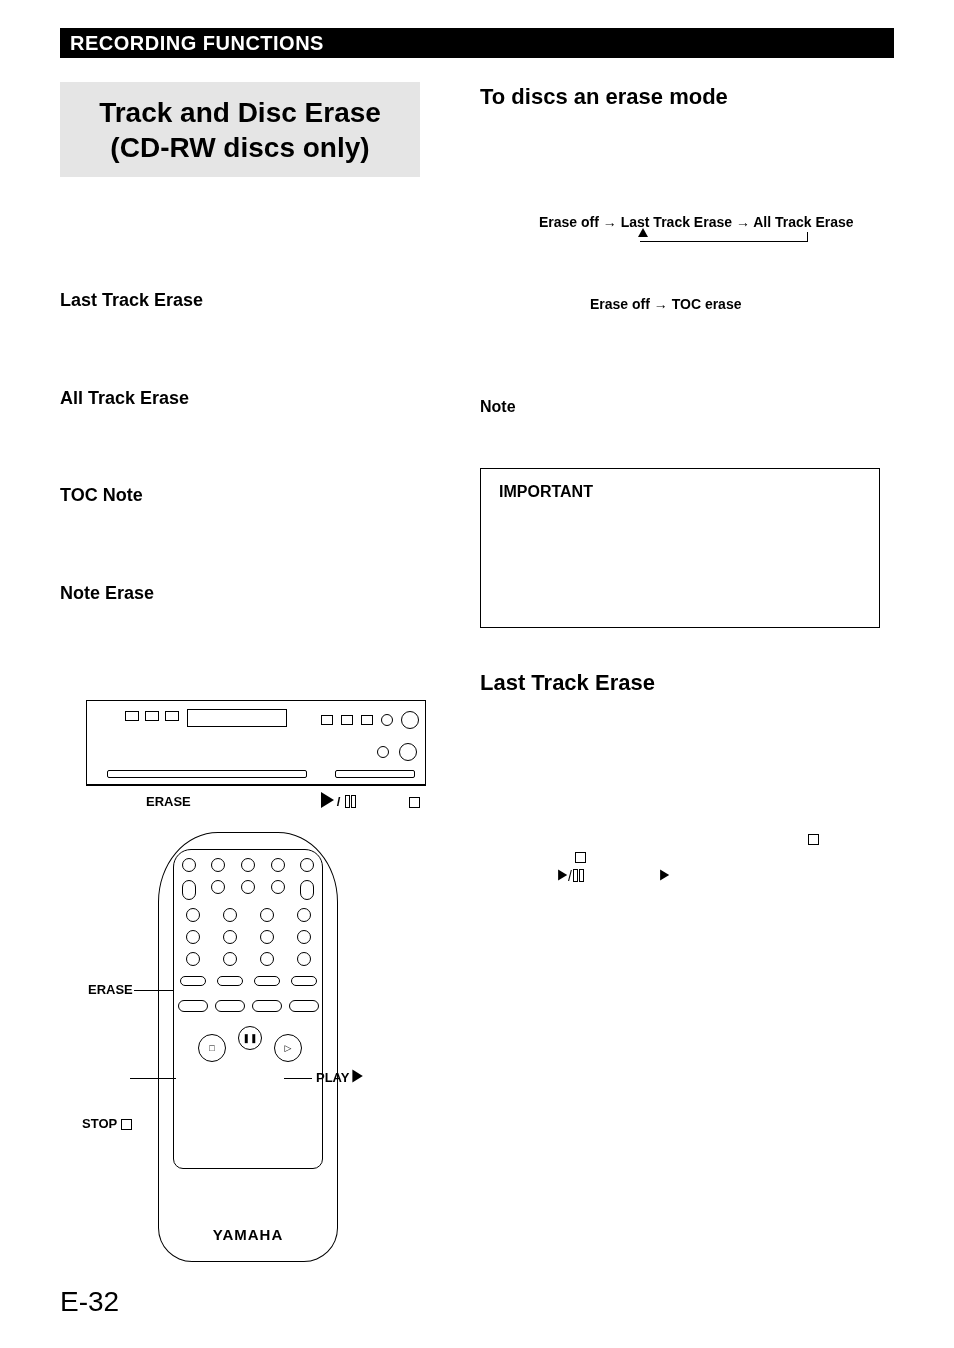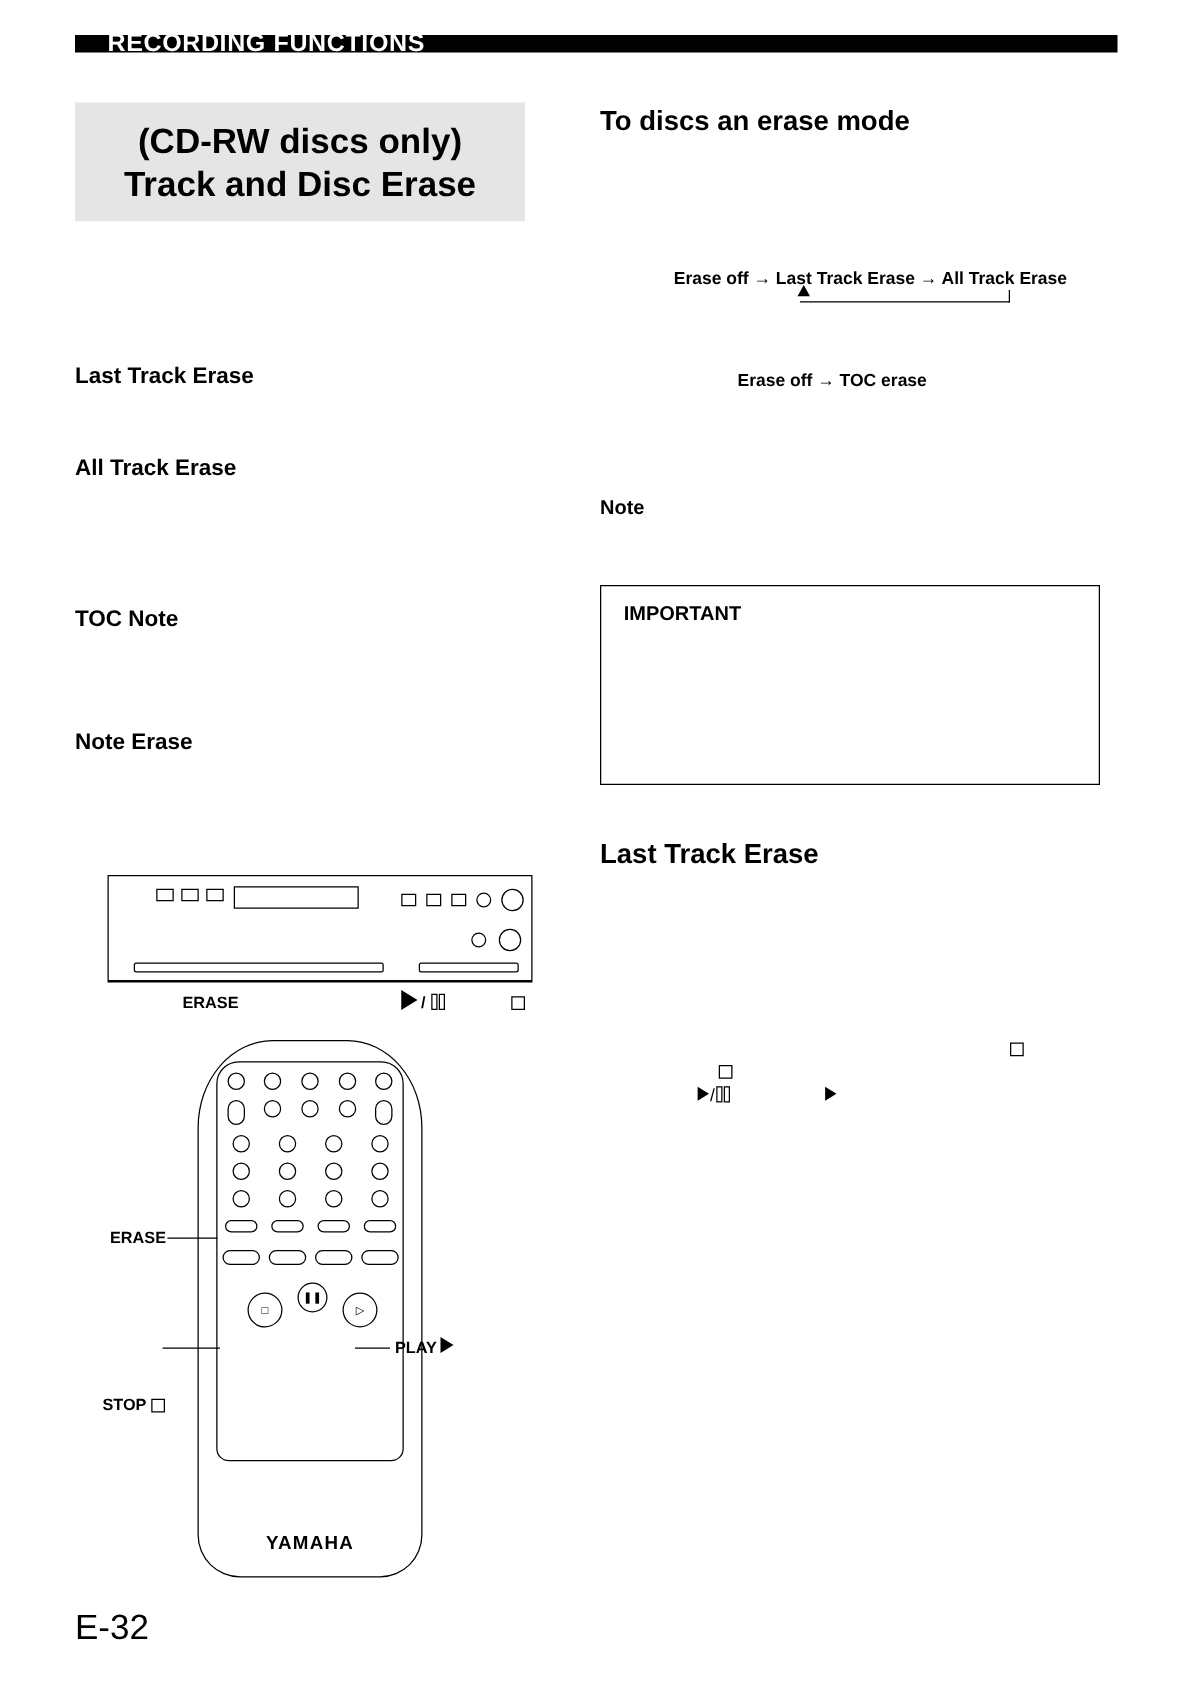--- a/index.html
+++ b/index.html
@@ -9,26 +9,26 @@
     background: #fff;
     font-family: Arial, Helvetica, sans-serif;
     color: #000;
     position: relative;
   }
   .header-bar {
     position: absolute;
     left: 60px;
     top: 28px;
     width: 834px;
-    height: 14px;
+    height: 30px;
     background: #000;
     color: #fff;
     font-weight: bold;
     font-size: 20px;
-    padding-left: 26px;
+    padding-left: 10px;
     display: flex;
     align-items: center;
     letter-spacing: 0.5px;
   }
   .title-box {
     position: absolute;
     left: 60px;
     top: 82px;
     width: 360px;
     height: 95px;
@@ -49,21 +49,21 @@
     font-size: 22px;
     font-weight: bold;
   }
   .left-heading {
     position: absolute;
     left: 60px;
     font-size: 18px;
     font-weight: bold;
   }
   .h-lasttrack { top: 290px; }
-  .h-alltrack  { top: 364px; }
+  .h-alltrack  { top: 388px; }
   .h-tocerase  { top: 485px; }
   .h-discerase { top: 583px; }
 
   .diagram-text {
     position: absolute;
     font-size: 14px;
     font-weight: bold;
   }
   .diagram1 { left: 508px; top: 214px; padding-left: 31px; }
   .arrowline1 {
@@ -208,22 +208,22 @@
     bottom:30px;
     font-size:28px;
   }
 </style>
 </head>
 <body>
 
 <div class="header-bar">RECORDING FUNCTIONS</div>
 
 <div class="title-box">
+  <div>Track and Disc Erase</div>
   <div>(CD-RW discs only)</div>
-  <div>Track and Disc Erase</div>
 </div>
 
 <div class="selectmode">To discs an erase mode</div>
 
 <div class="left-heading h-lasttrack">Last Track Erase</div>
 <div class="left-heading h-alltrack">All Track Erase</div>
 <div class="left-heading h-tocerase">TOC Note</div>
 <div class="left-heading h-discerase">Note Erase</div>
 
 <div class="diagram-text diagram1">Erase off → Last Track Erase → All Track Erase</div>

